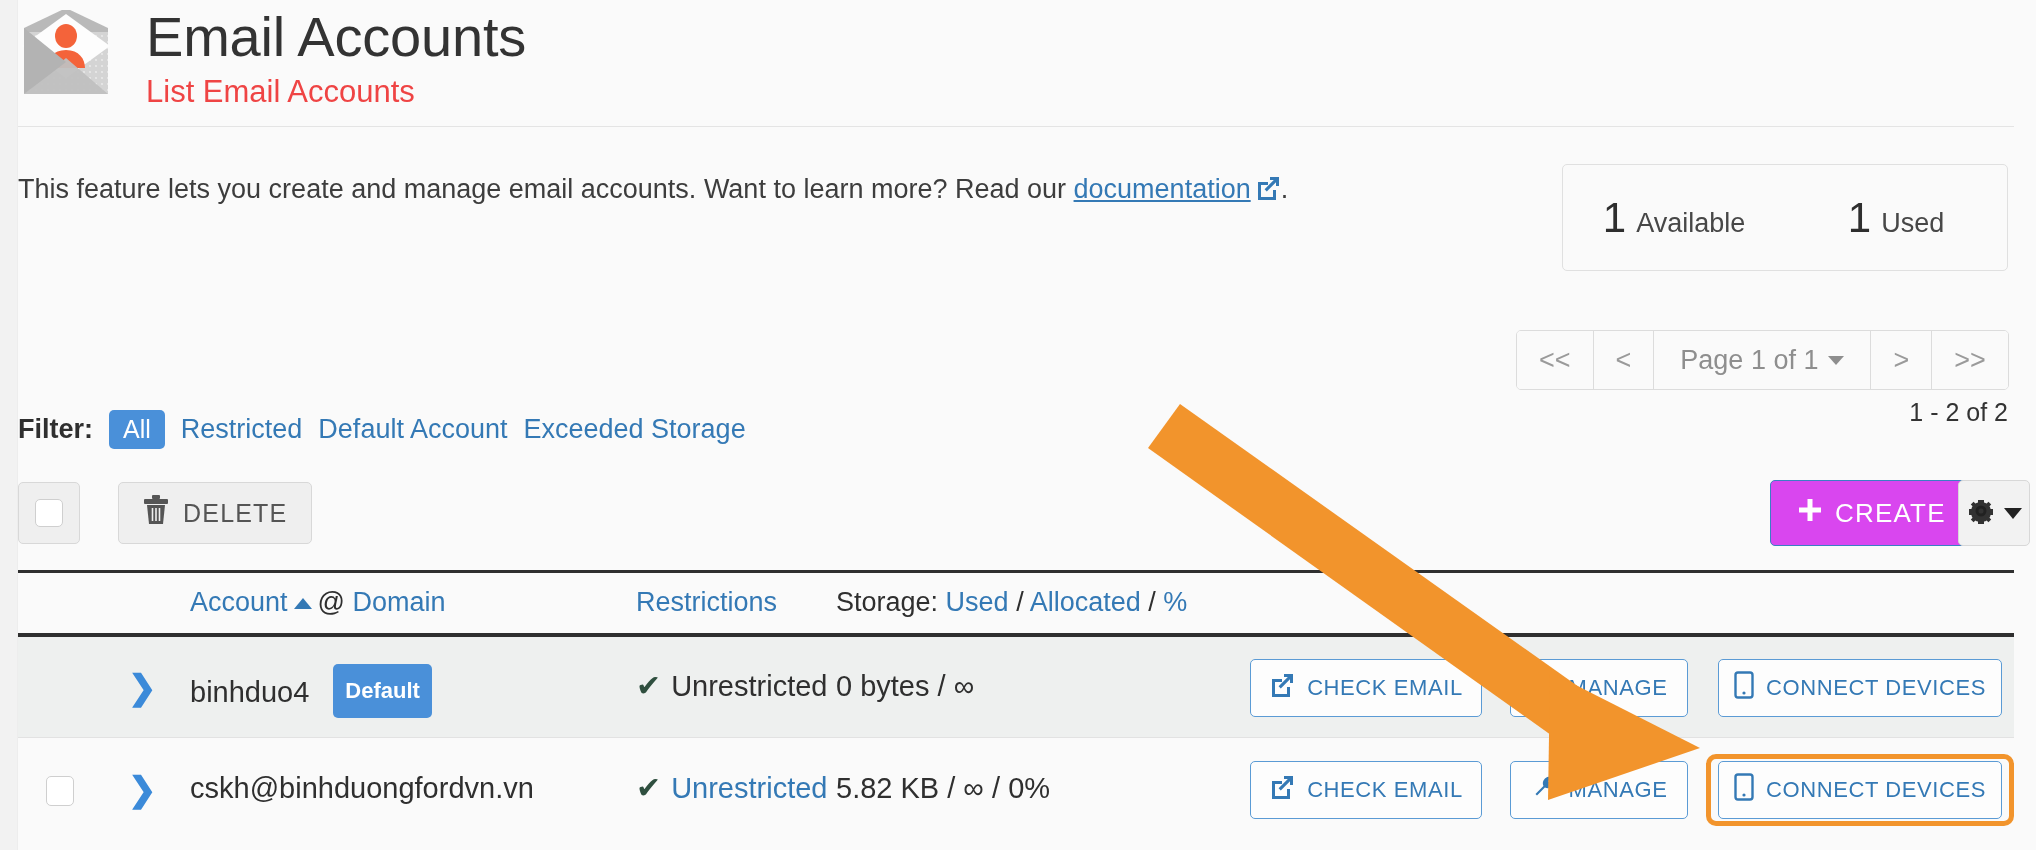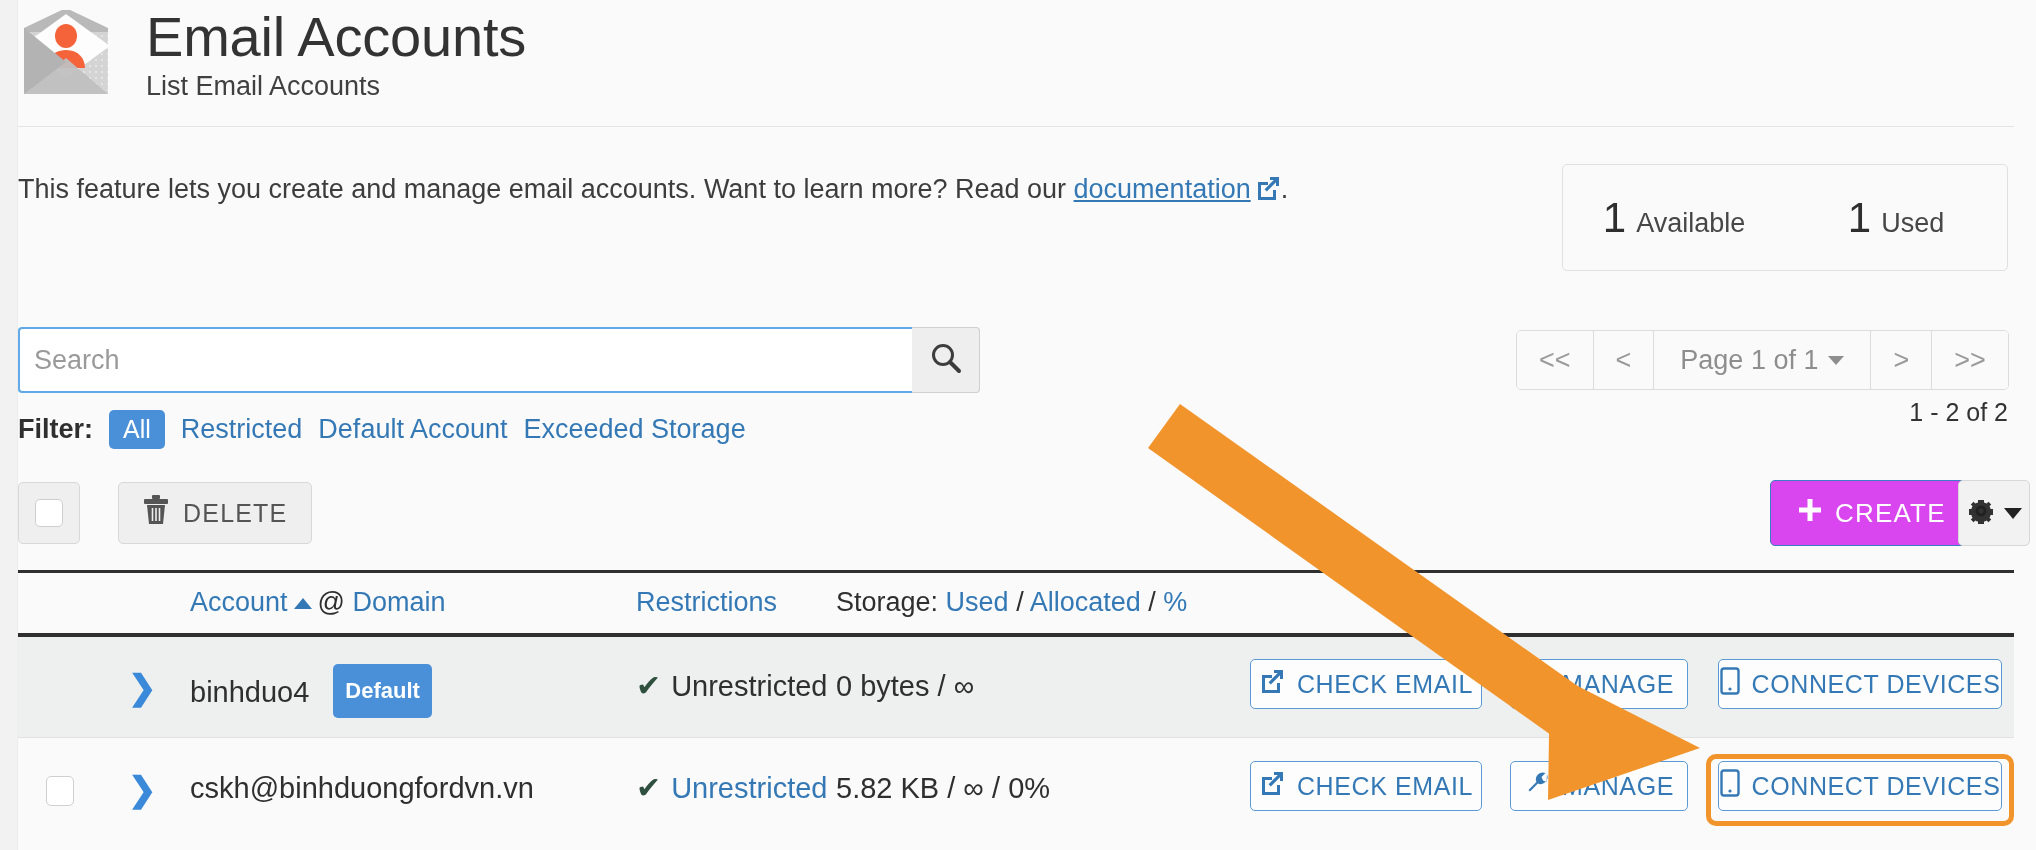--- a/index.html
+++ b/index.html
@@ -26,22 +26,22 @@
   .pagehead { position:relative; height:126px; }
   .app-icon {
     position:absolute; left:4px; top:10px; width:88px; height:88px;
   }
   .pagetitle {
     position:absolute; left:128px; top:10px;
     font-size:56px; font-weight:400; color:#333; letter-spacing:-0.2px;
     line-height:54px;
   }
   .pagesubtitle {
-    position:absolute; left:128px; top:70px;
-    font-size:27px; font-weight:400; color:#404040; line-height:32px;
+    position:absolute; left:128px; top:76px;
+    font-size:31px; font-weight:400; color:#ef4444; line-height:32px;
   }
   .head-sep {
     position:absolute; left:0px; top:126px; width:1996px; height:1px;
     background:#e4e4e4;
   }
 
   
   .intro {
     position:absolute; left:0px; top:172px;
     font-size:27px; line-height:34px; color:#3d3d3d;
@@ -194,22 +194,22 @@
   .row-restr {
     position:absolute; left:618px; top:27px; font-size:29px;
     white-space:nowrap; line-height:44px;
   }
   .check-mark { color:#2f4f3f; margin-right:10px; font-size:30px; }
   .row-storage {
     position:absolute; left:818px; top:27px; font-size:29px; color:#2f2f2f;
     white-space:nowrap; line-height:44px;
   }
   .act-btn {
-    position:absolute; height:50px; border:1px solid #5b9bd5; border-radius:5px;
-    background:#fdfdfd; color:#3479b5; font-size:25px; letter-spacing:0.6px;
+    position:absolute; height:58px; border:1px solid #5b9bd5; border-radius:5px;
+    background:#fdfdfd; color:#3479b5; font-size:22px; letter-spacing:0.6px;
     display:flex; align-items:center; justify-content:center; gap:12px;
     cursor:pointer; top:22px; white-space:nowrap;
   }
   .act-check { left:1232px; width:232px; }
   .act-manage { left:1492px; width:178px; }
   .act-connect { left:1700px; width:284px; }
 
   .highlight-box {
     position:absolute; left:1688px; top:754px; width:308px; height:72px;
     border:5px solid #f2942c; border-radius:10px; pointer-events:none;
@@ -266,31 +266,20 @@
       <div class="counter-inner">
         <div class="counter-cell">
           <span class="counter-num">1</span><span class="counter-lbl">Available</span>
         </div>
         <div class="counter-cell">
           <span class="counter-num">1</span><span class="counter-lbl">Used</span>
         </div>
       </div>
     </div>
 
-    <div class="searchwrap">
-      <input class="search-input" type="text" placeholder="Search" style="">
-      <div class="search-btn">
-        <span>
-          <svg width="34" height="34" viewBox="0 0 34 34">
-            <circle cx="14" cy="14" r="9.5" fill="none" stroke="#3d3d3d" stroke-width="3"></circle>
-            <line x1="21" y1="21" x2="30" y2="30" stroke="#3d3d3d" stroke-width="4" stroke-linecap="round"></line>
-          </svg>
-        </span>
-      </div>
-    </div>
 
     <div class="filterrow">
       <span class="filter-label">Filter:</span>
       <span class="chip-active">All</span>
       <span class="filter-link">Restricted</span>
       <span class="filter-link">Default Account</span>
       <span class="filter-link">Exceeded Storage</span>
     </div>
 
     <div class="pager">

